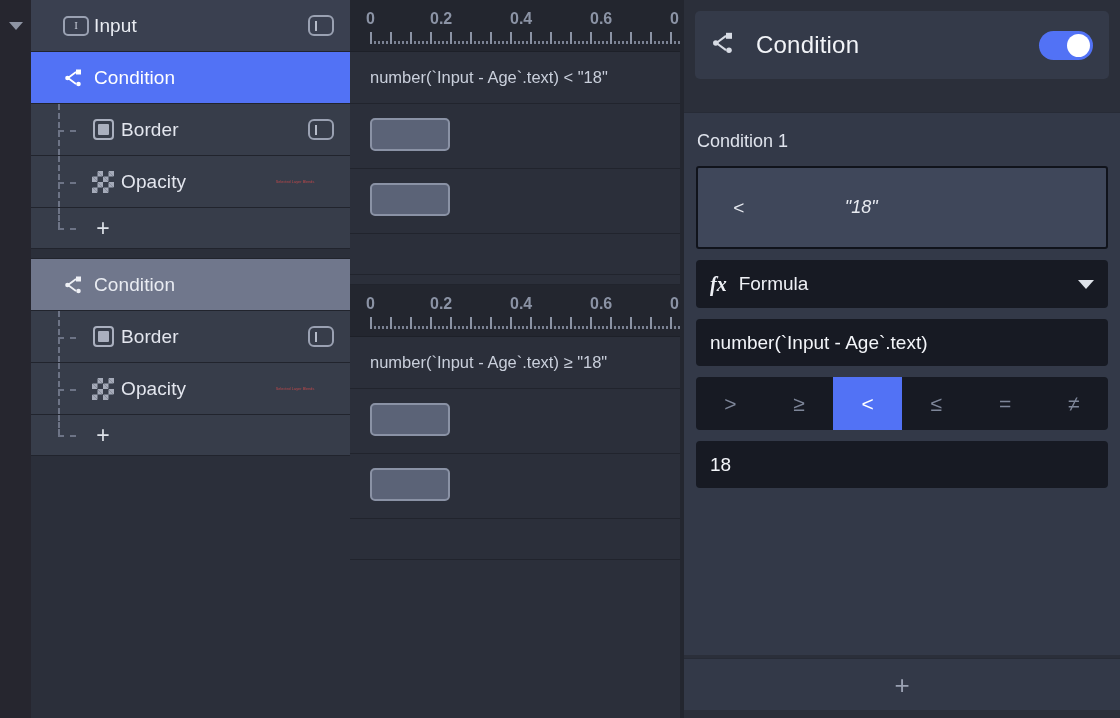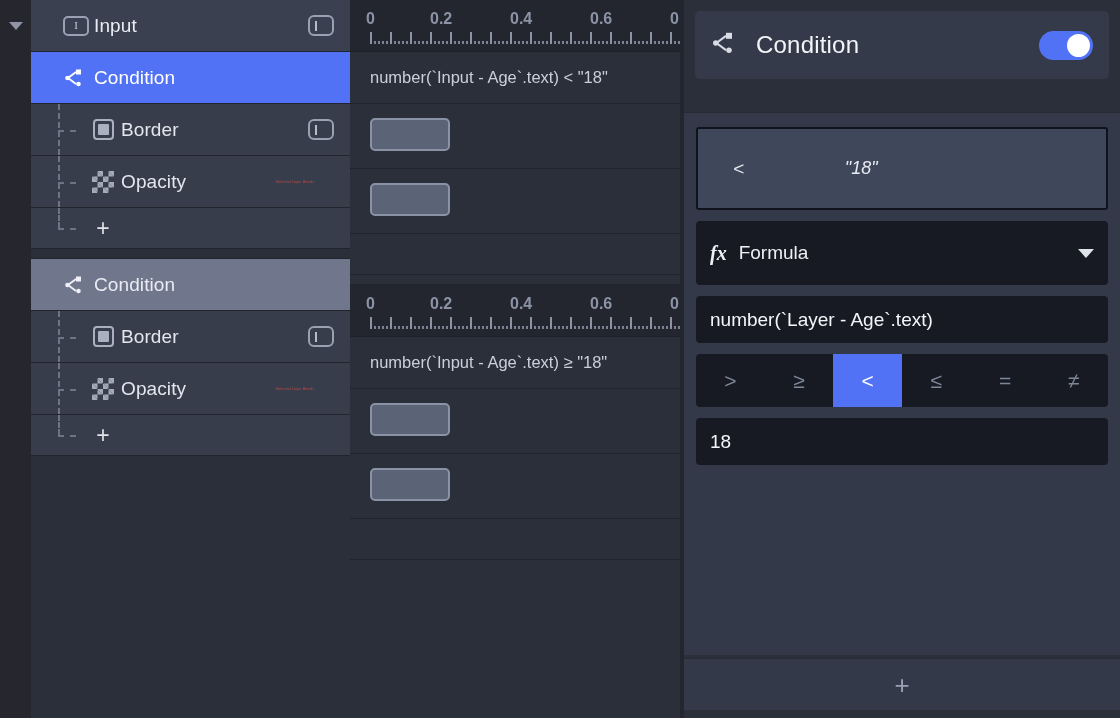--- a/index.html
+++ b/index.html
@@ -100,21 +100,21 @@
               border-top: 1px solid #272b36; }
   .cond-lbl { padding: 18px 0 0 13px; font-size: 18px; color: #dfe3ec; }
   .fieldwrap { padding: 0 12px; }
   .summary { margin-top: 14px; height: 83px; background: #3f475a; border: 2px solid #10131b;
              border-radius: 3px; display: flex; align-items: center; }
   .summary .s1 { width: 40%; text-align: center; font-size: 18px; color: #cfd5e0; }
   .summary .s2 { width: 20%; text-align: center; font-size: 19px; color: #e8ebf1; }
   .summary .s3 { width: 40%; text-align: center; font-size: 18px; color: #e8ebf1;
                  font-style: italic; }
 
-  .drop { margin-top: 11px; height: 64px; background: #171a23; border-radius: 4px; display: flex;
+  .drop { margin-top: 11px; height: 48px; background: #171a23; border-radius: 4px; display: flex;
           align-items: center; padding: 0 14px; }
   .drop .gl { font-family: "Liberation Serif", serif; font-style: italic; font-weight: 700;
               font-size: 20px; color: #eef0f5; margin-right: 12px; }
   .drop .dl { font-size: 19px; color: #eef0f5; }
   .drop .cv { margin-left: auto; width: 0; height: 0; border-left: 8px solid transparent;
               border-right: 8px solid transparent; border-top: 9px solid #dfe3ea; }
 
   .inputbox { margin-top: 11px; height: 47px; background: #171a23; border-radius: 4px;
               display: flex; align-items: center; padding: 0 14px; }
   .inputbox span { font-size: 19px; color: #f3f5f9; }
@@ -502,36 +502,37 @@
           </svg>
         </span>
         <span class="ttl">Condition</span>
         <span class="switch">
             <i></i>
           </span>
       </div>
     </div>
 
     <div class="cond-sec">
+      <div class="cond-lbl">Condition 1</div>
 
       <div class="fieldwrap">
 
         <div class="summary">
           <span class="s2">&lt;</span>
           <span class="s3">"18"</span>
         </div>
 
         <div class="drop">
           <span class="gl">fx</span>
           <span class="dl">Formula</span>
           <span class="cv"></span>
         </div>
 
         <div class="inputbox">
-          <span>number(`Layer - Age`.text)</span>
+          <span>number(`Input - Age`.text)</span>
         </div>
 
         <div class="opbar">
           <span class="op">&gt;</span>
           <span class="op">≥</span>
           <span class="op active">&lt;</span>
           <span class="op">≤</span>
           <span class="op">=</span>
           <span class="op">≠</span>
         </div>

